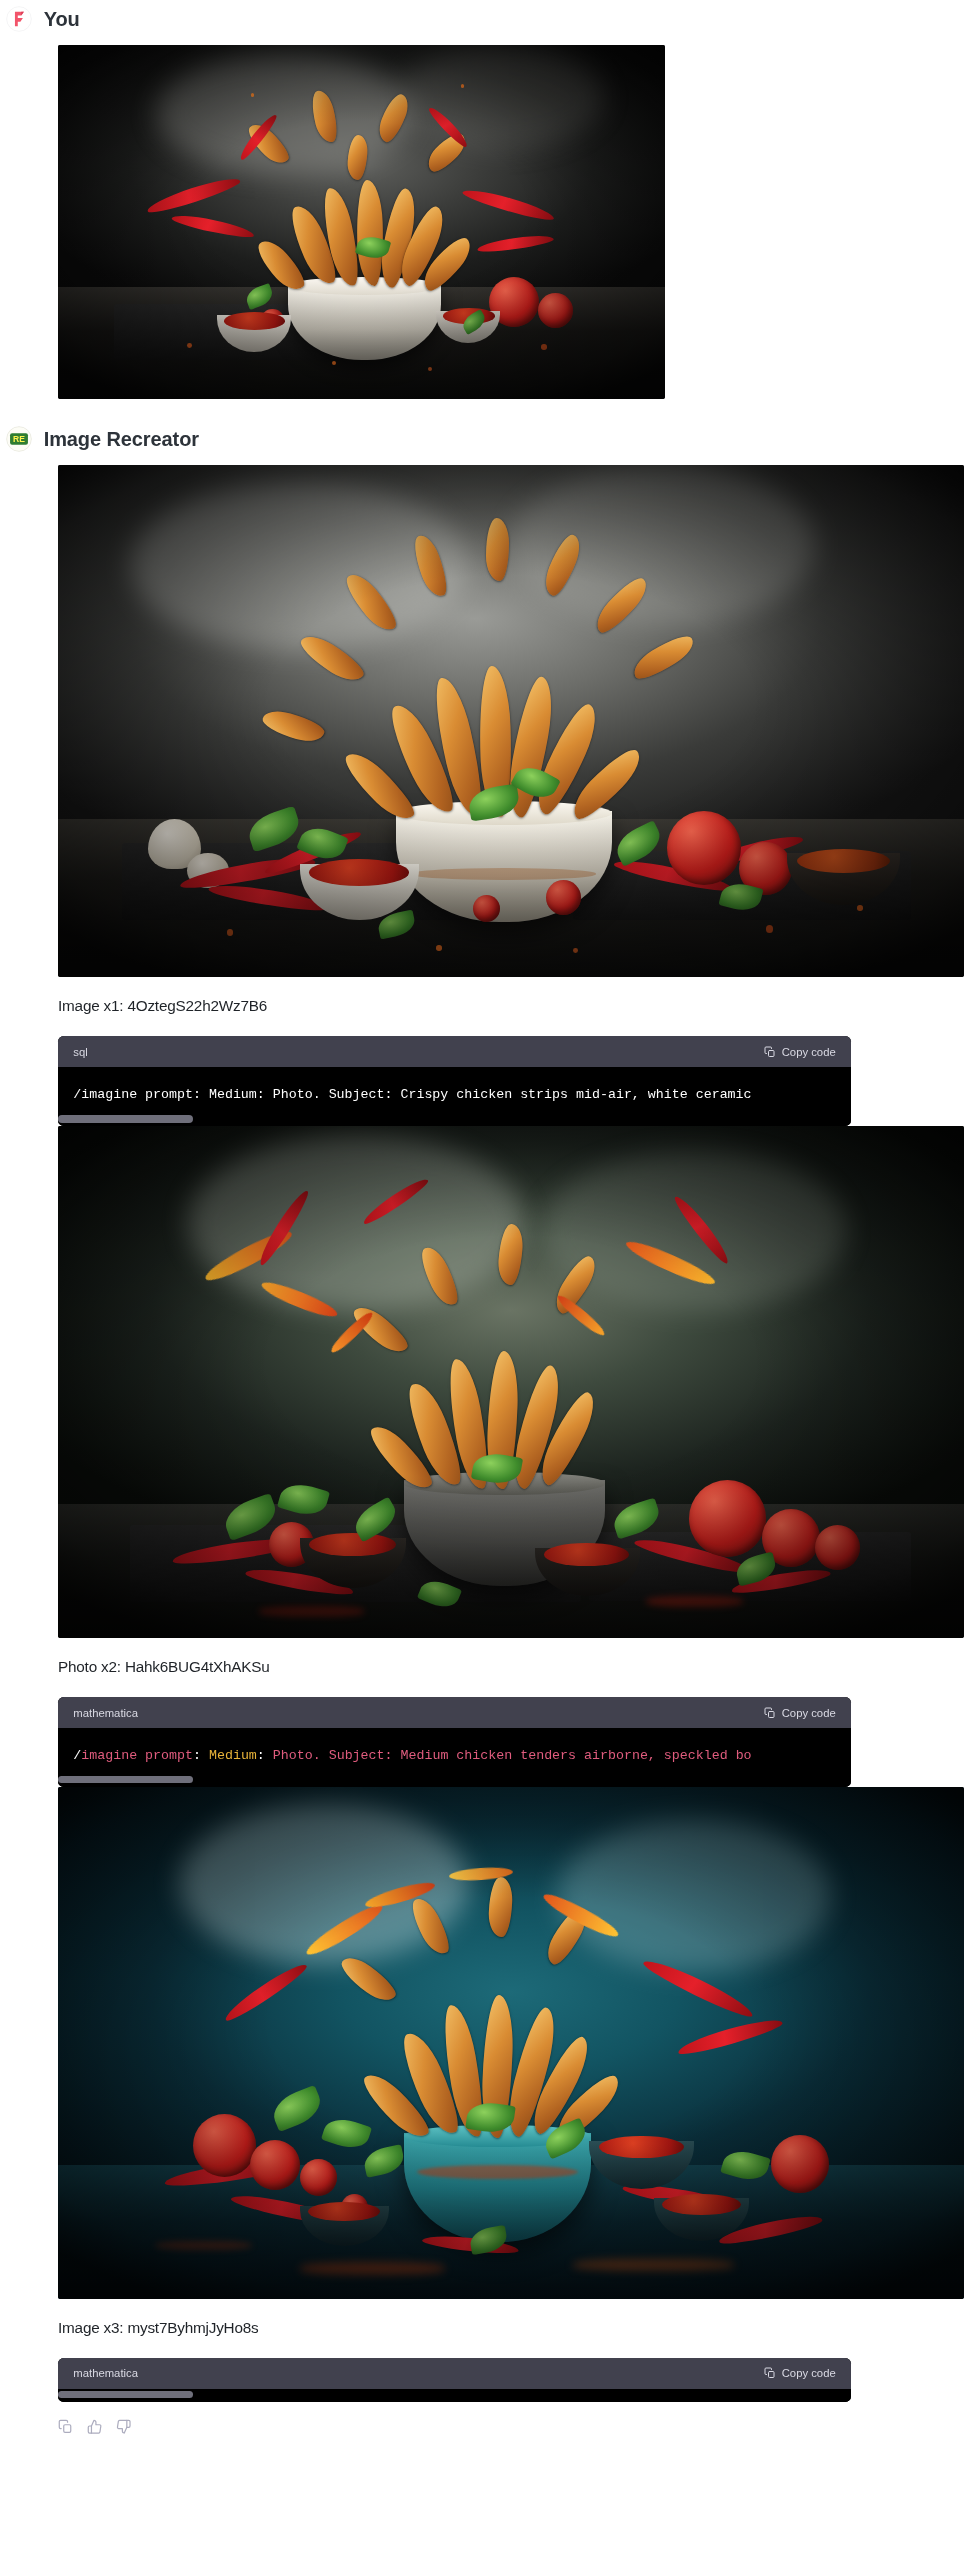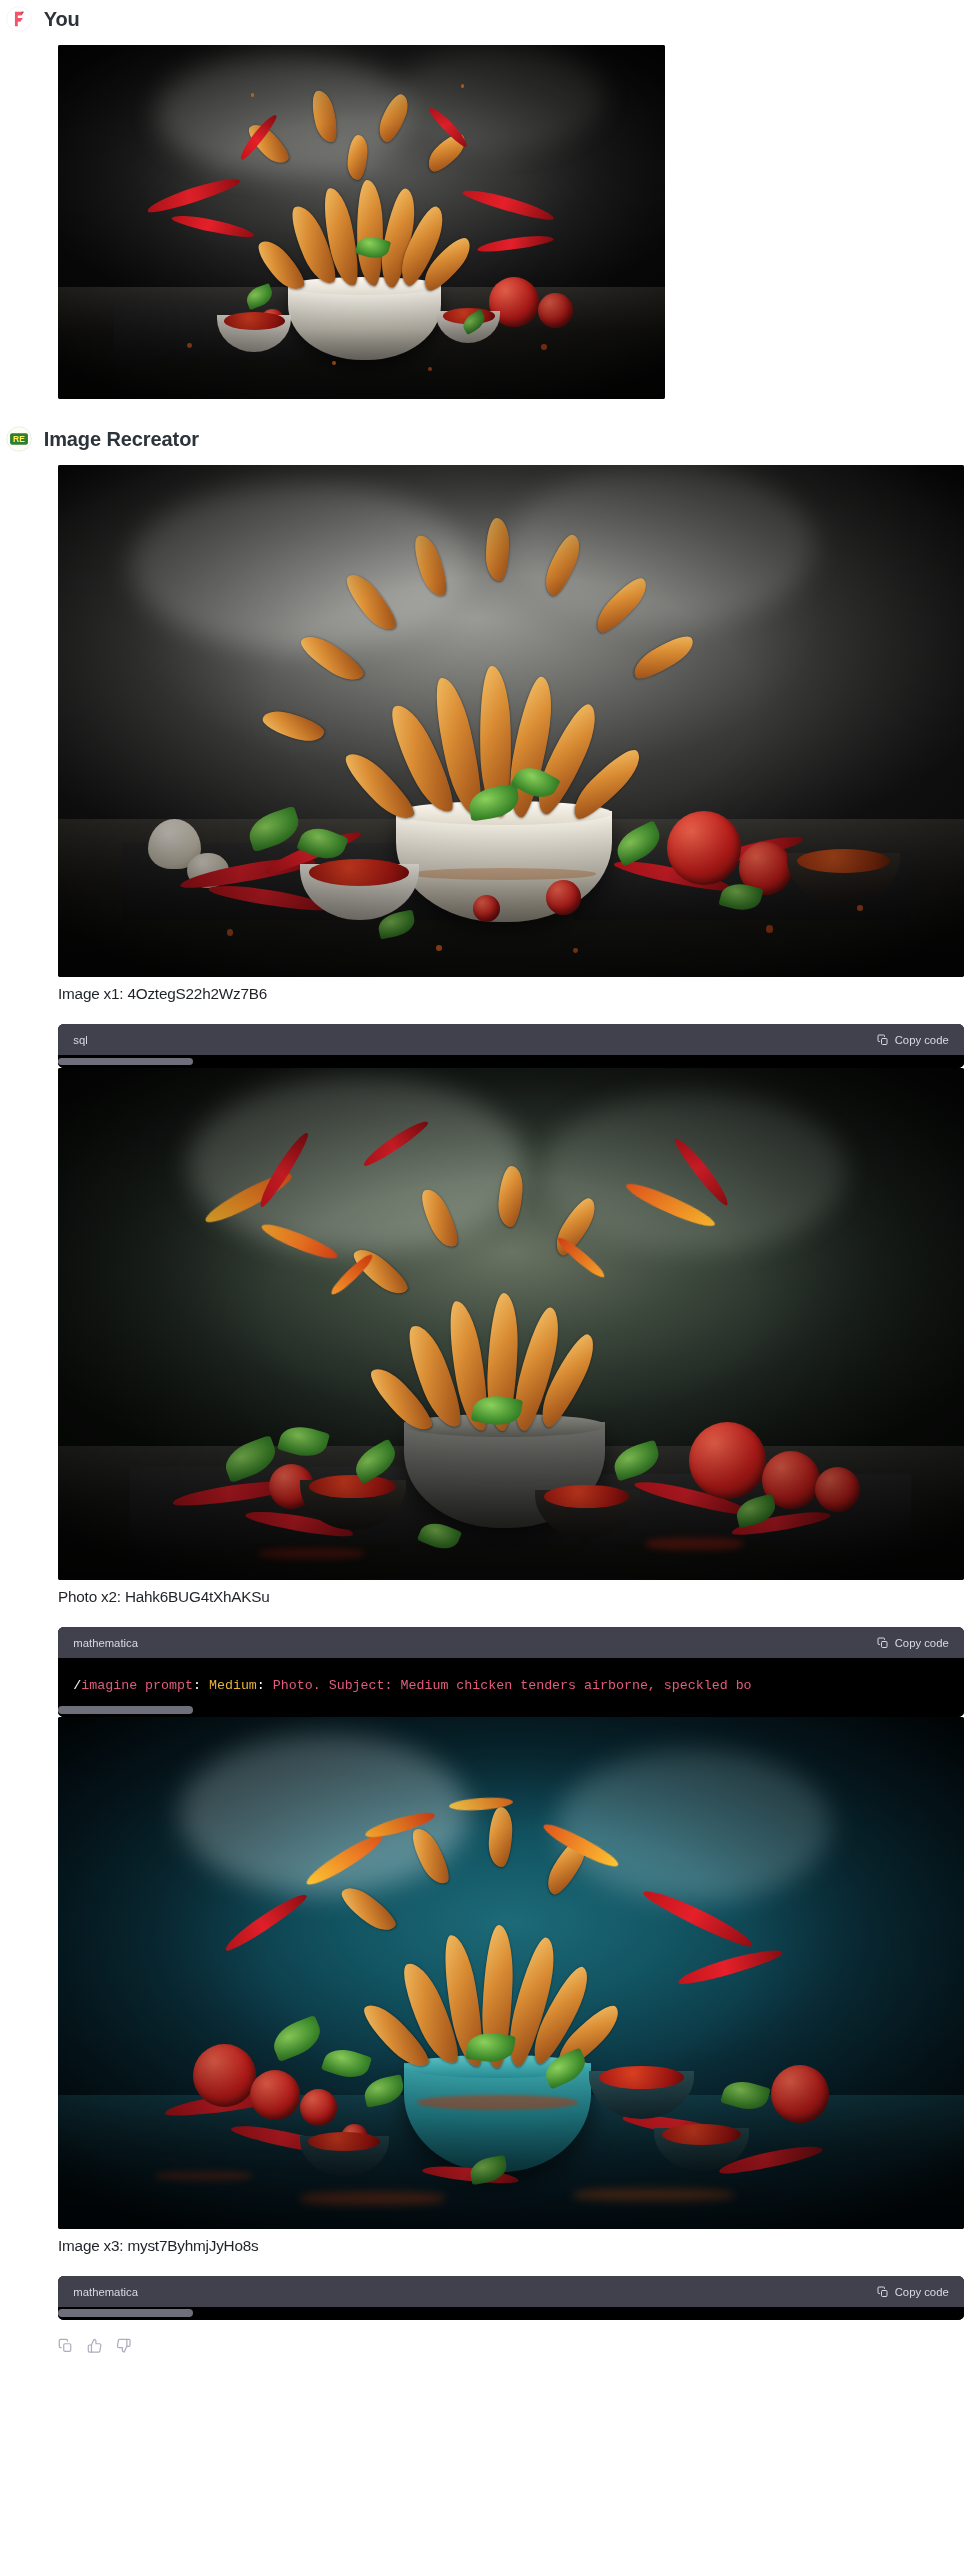--- a/index.html
+++ b/index.html
@@ -46,31 +46,31 @@
     border-radius: 2.4px;
     overflow: hidden;
     position: relative;
   }
   .img-user { width: 607px; height: 354px; }
   .img-wide { width: 906px; height: 512px; }
 
   .img-caption {
     font-size: 15.3px;
     color: #1f2328;
-    padding: 8px 0 0 0;
+    padding: 20px 0 0 0;
     letter-spacing: -0.2px;
   }
 
   
   .codeblock {
     margin-top: 21px;
     border-radius: 5.6px;
     overflow: hidden;
     background: #000000;
-    width: 906px;
+    width: 793px;
   }
   .code-head {
     background: #41414e;
     height: 31px;
     display: flex;
     align-items: center;
     justify-content: space-between;
     padding: 0 15.3px;
   }
   .code-lang {
@@ -360,20 +360,21 @@
         <div class="code-head">
           <span class="code-lang">sql</span>
           <span class="code-copy">
             <svg width="12" height="12" viewBox="0 0 24 24" fill="none" stroke="currentColor" stroke-width="2" stroke-linecap="round" stroke-linejoin="round">
               <rect x="9" y="9" width="11" height="12" rx="2"></rect>
                 <path d="M5 15H4a2 2 0 0 1-2-2V4a2 2 0 0 1 2-2h9a2 2 0 0 1 2 2v1"></path>
             </svg>
             <span>Copy code</span>
           </span>
         </div>
+        <div class="code-body"><span class="tok-white">/imagine prompt: Medium: Photo. Subject: Crispy chicken strips mid-air, white ceramic</span></div>
         <div class="code-scroll">
             <div class="thumb"></div>
           </div>
       </div>
 
       <div class="gen-img img-wide" style="margin-top:0;" aria-label="Chicken tenders airborne above speckled stone bowl with tomatoes, basil and red sauce">
         <div class="scene s3">
           <div class="smoke" style="left:129px;top:8px;width:338px;height:177px;background:#b9c2b4;opacity:.38;"></div>
           <div class="smoke" style="left:483px;top:24px;width:306px;height:161px;background:#8f9a8c;opacity:.32;"></div>
           <div class="layer" style="top:378px;background:linear-gradient(180deg,#2e2f2b 0%, #1a1b18 40%, #0b0c0a 100%);"></div>

